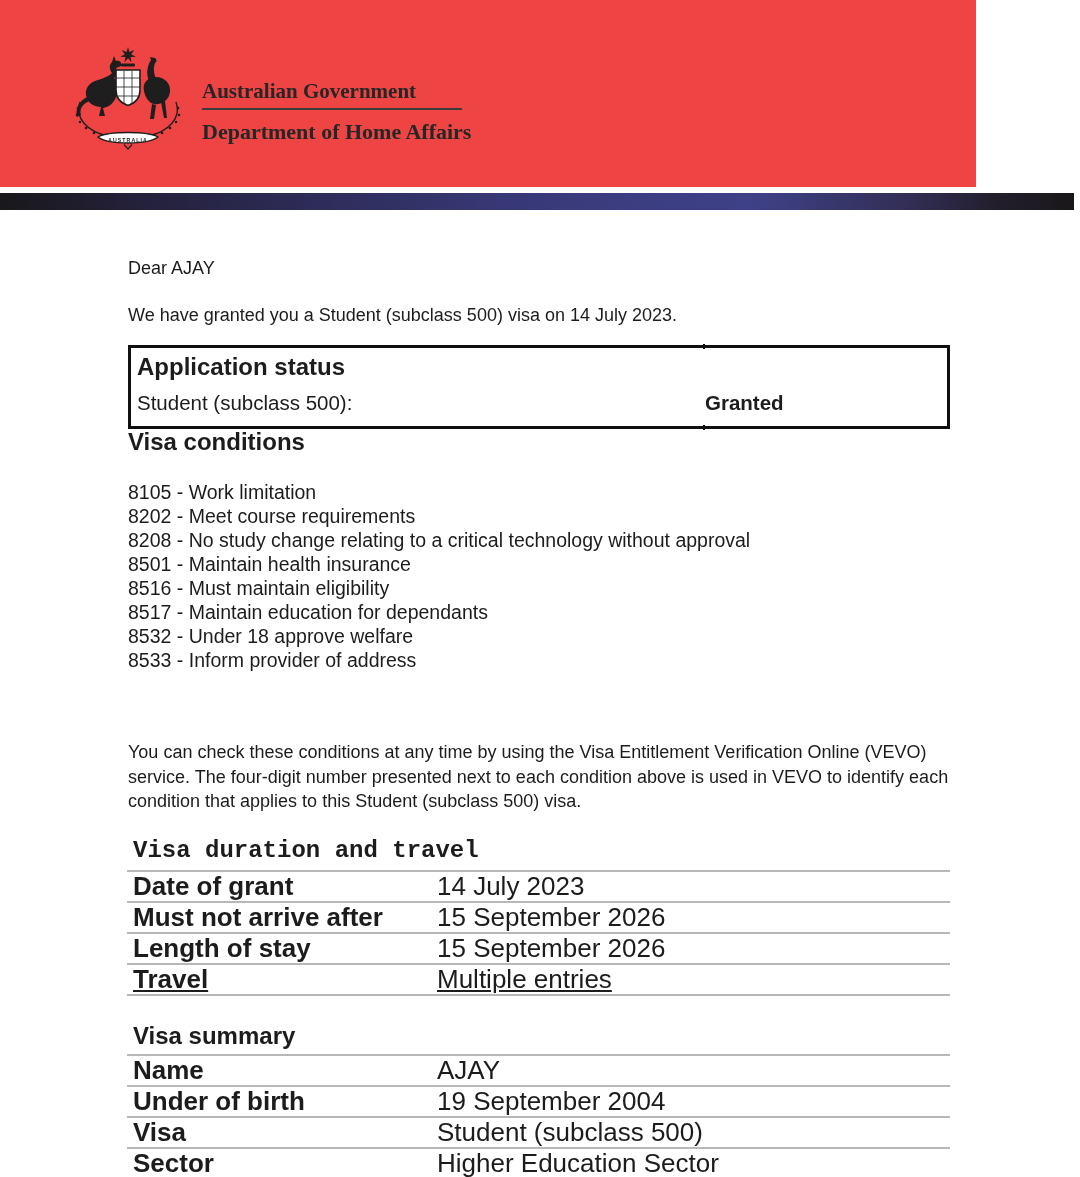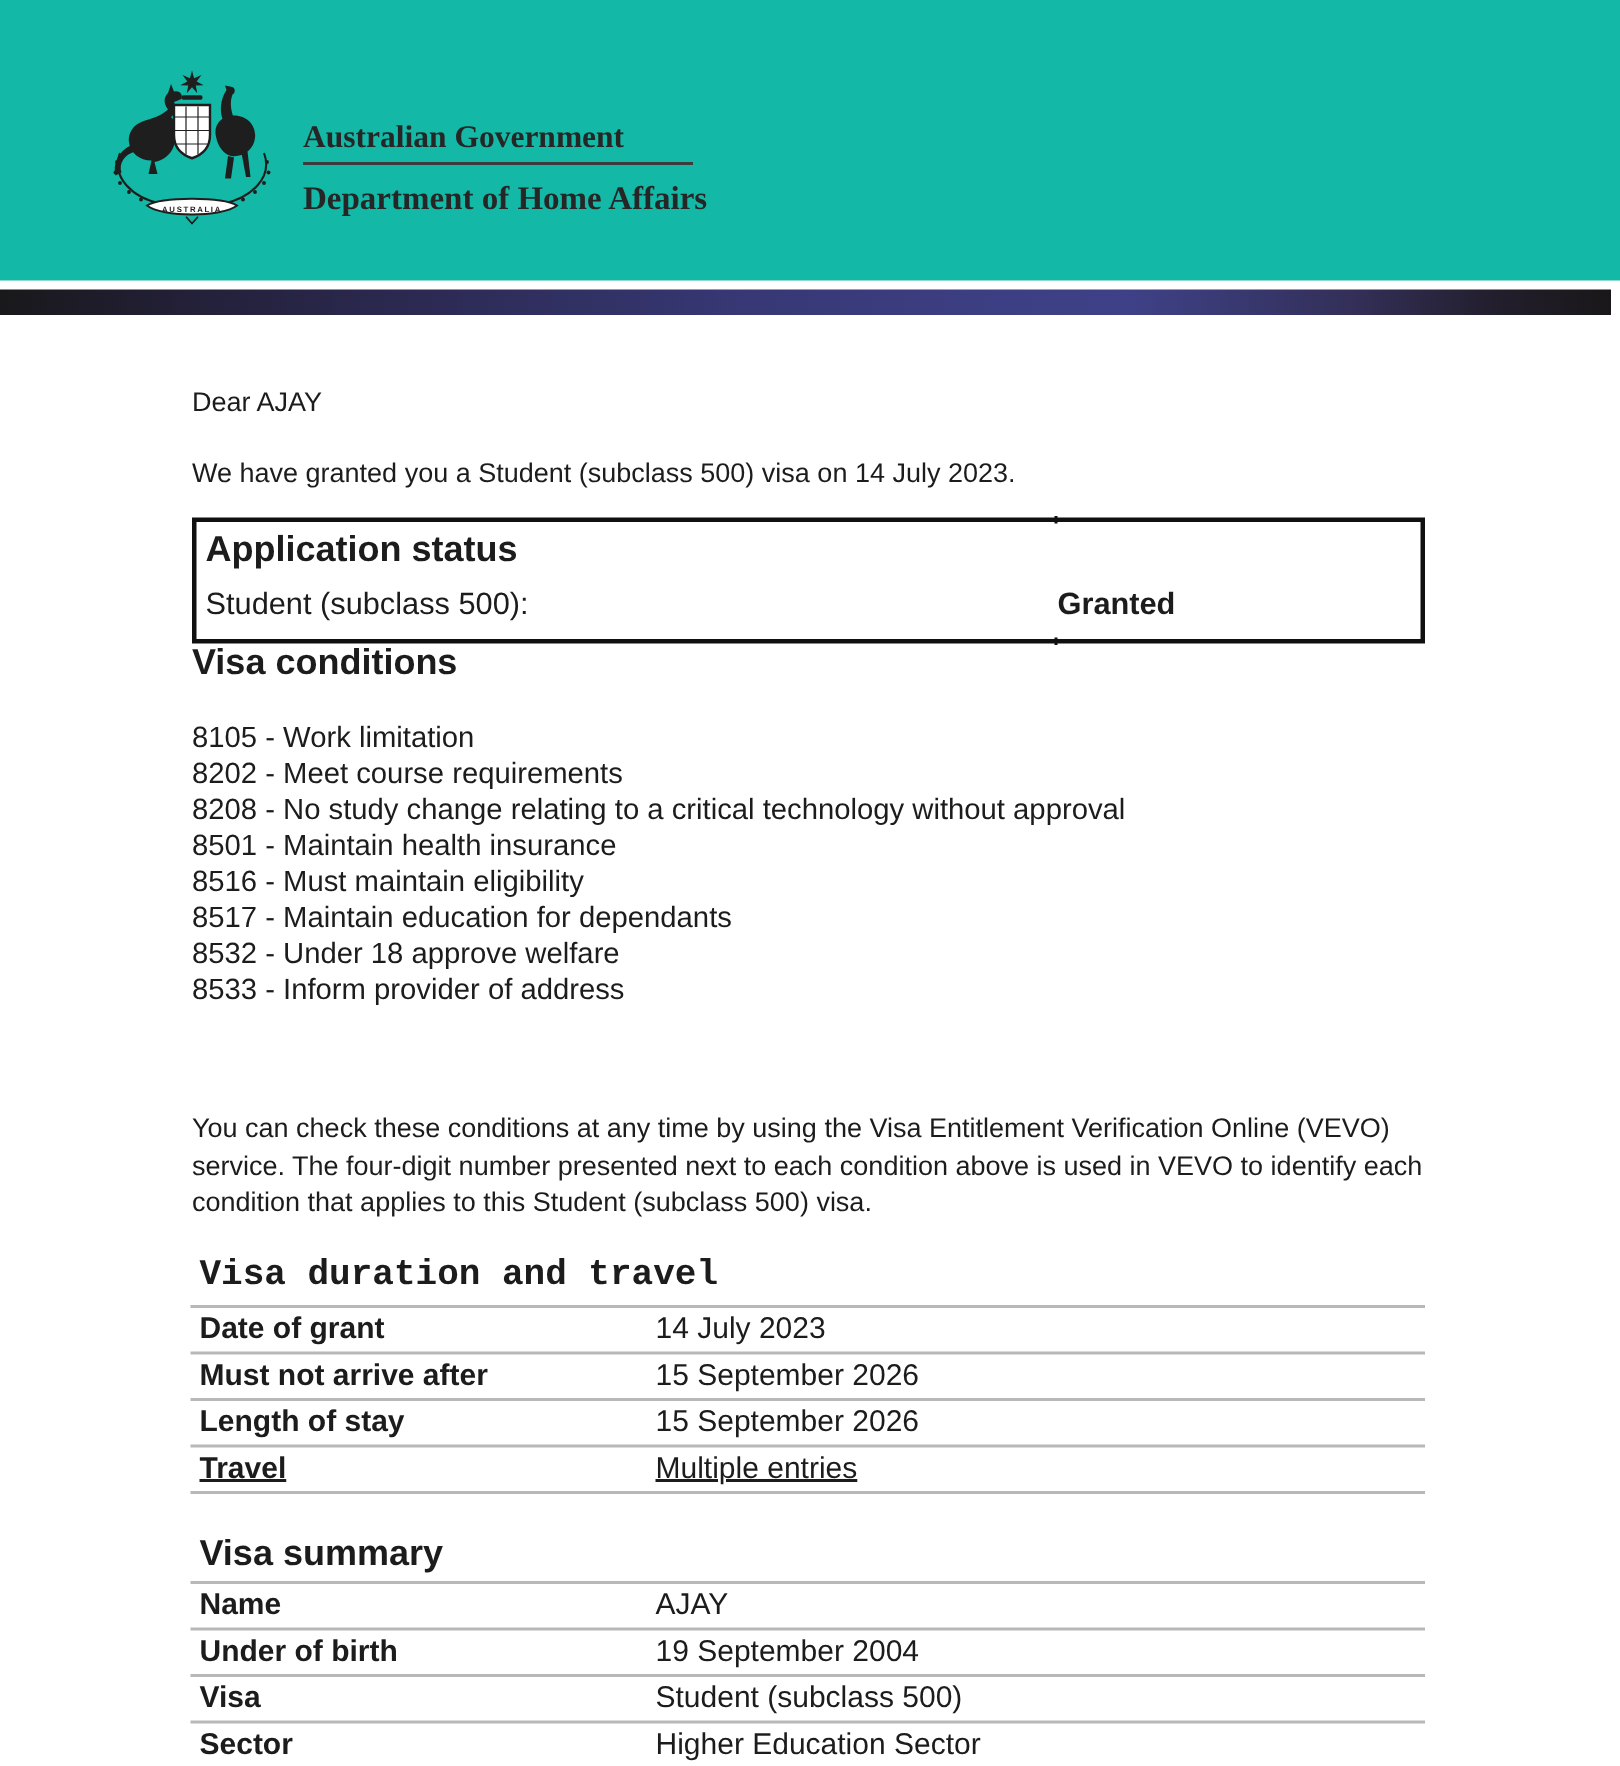--- a/index.html
+++ b/index.html
@@ -9,22 +9,22 @@
     height: 1177px;
     background: #ffffff;
     overflow: hidden;
     font-family: "Liberation Sans", "DejaVu Sans", sans-serif;
     color: #1c1c1c;
   }
 
   
   .letterhead {
     position: absolute; left: 0; top: 0;
-    width: 1080px; height: 187px;
-    background: #14b8a6;
+    width: 976px; height: 187px;
+    background: #ef4444;
   }
   .gradient-bar {
     position: absolute; left: 0; top: 193px;
     width: 1074px; height: 17px;
     background: linear-gradient(90deg,
       #19181a 0%, #232039 12%, #2d2b56 28%, #363773 45%,
       #3c3e82 60%, #3e4187 70%, #332f58 84%, #221e2c 93%, #191719 100%);
   }
   .coat-of-arms {
     position: absolute; left: 64px; top: 46px;
@@ -100,21 +100,21 @@
   .detail-table {
     position: absolute; left: 127px;
     width: 823px;
   }
   .t-duration { top: 870px; }
   .t-summary  { top: 1054px; }
   .detail-row {
     display: flex; align-items: center;
     height: 29px;
     border-top: 2px solid #b8b8b8;
-    font-size: 20px;
+    font-size: 26px;
   }
   .t-duration .detail-row:last-child { border-bottom: 2px solid #b8b8b8; text-decoration: underline; }
   .row-label {
     width: 304px; padding-left: 6px;
     font-weight: bold; white-space: nowrap;
   }
   .row-value { flex: 1; white-space: nowrap; }
 </style>
 </head>
 <body>

